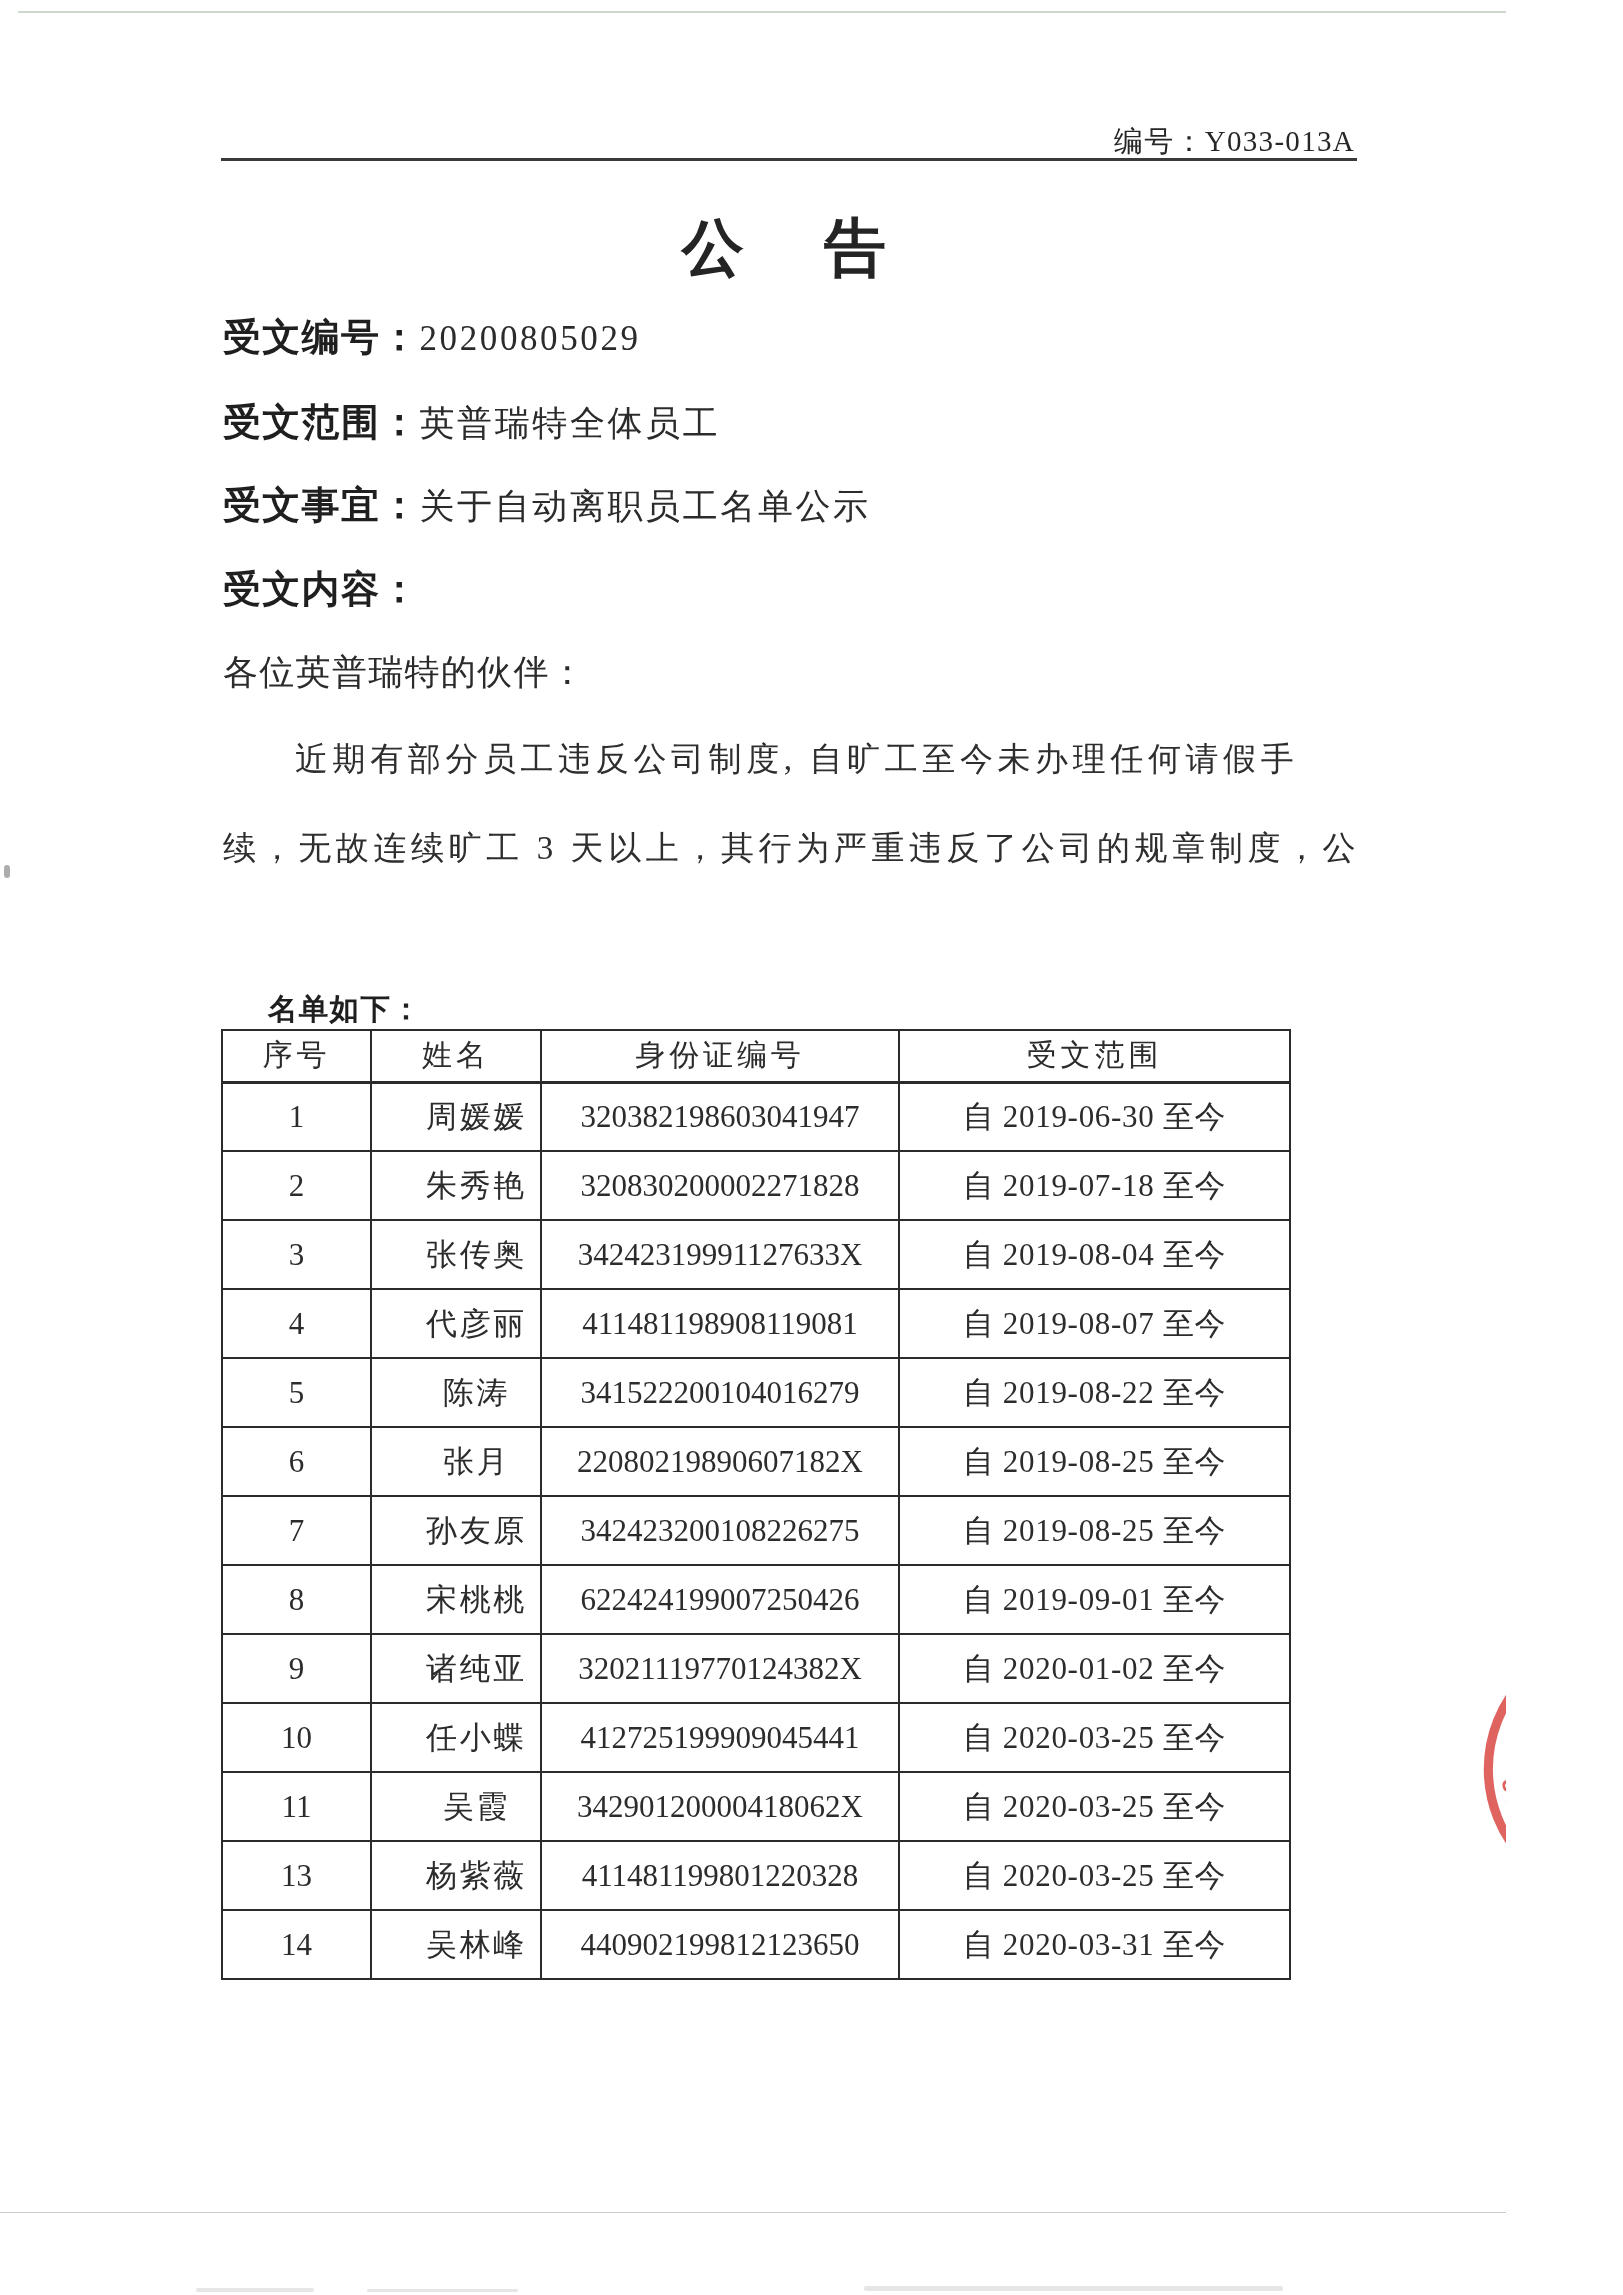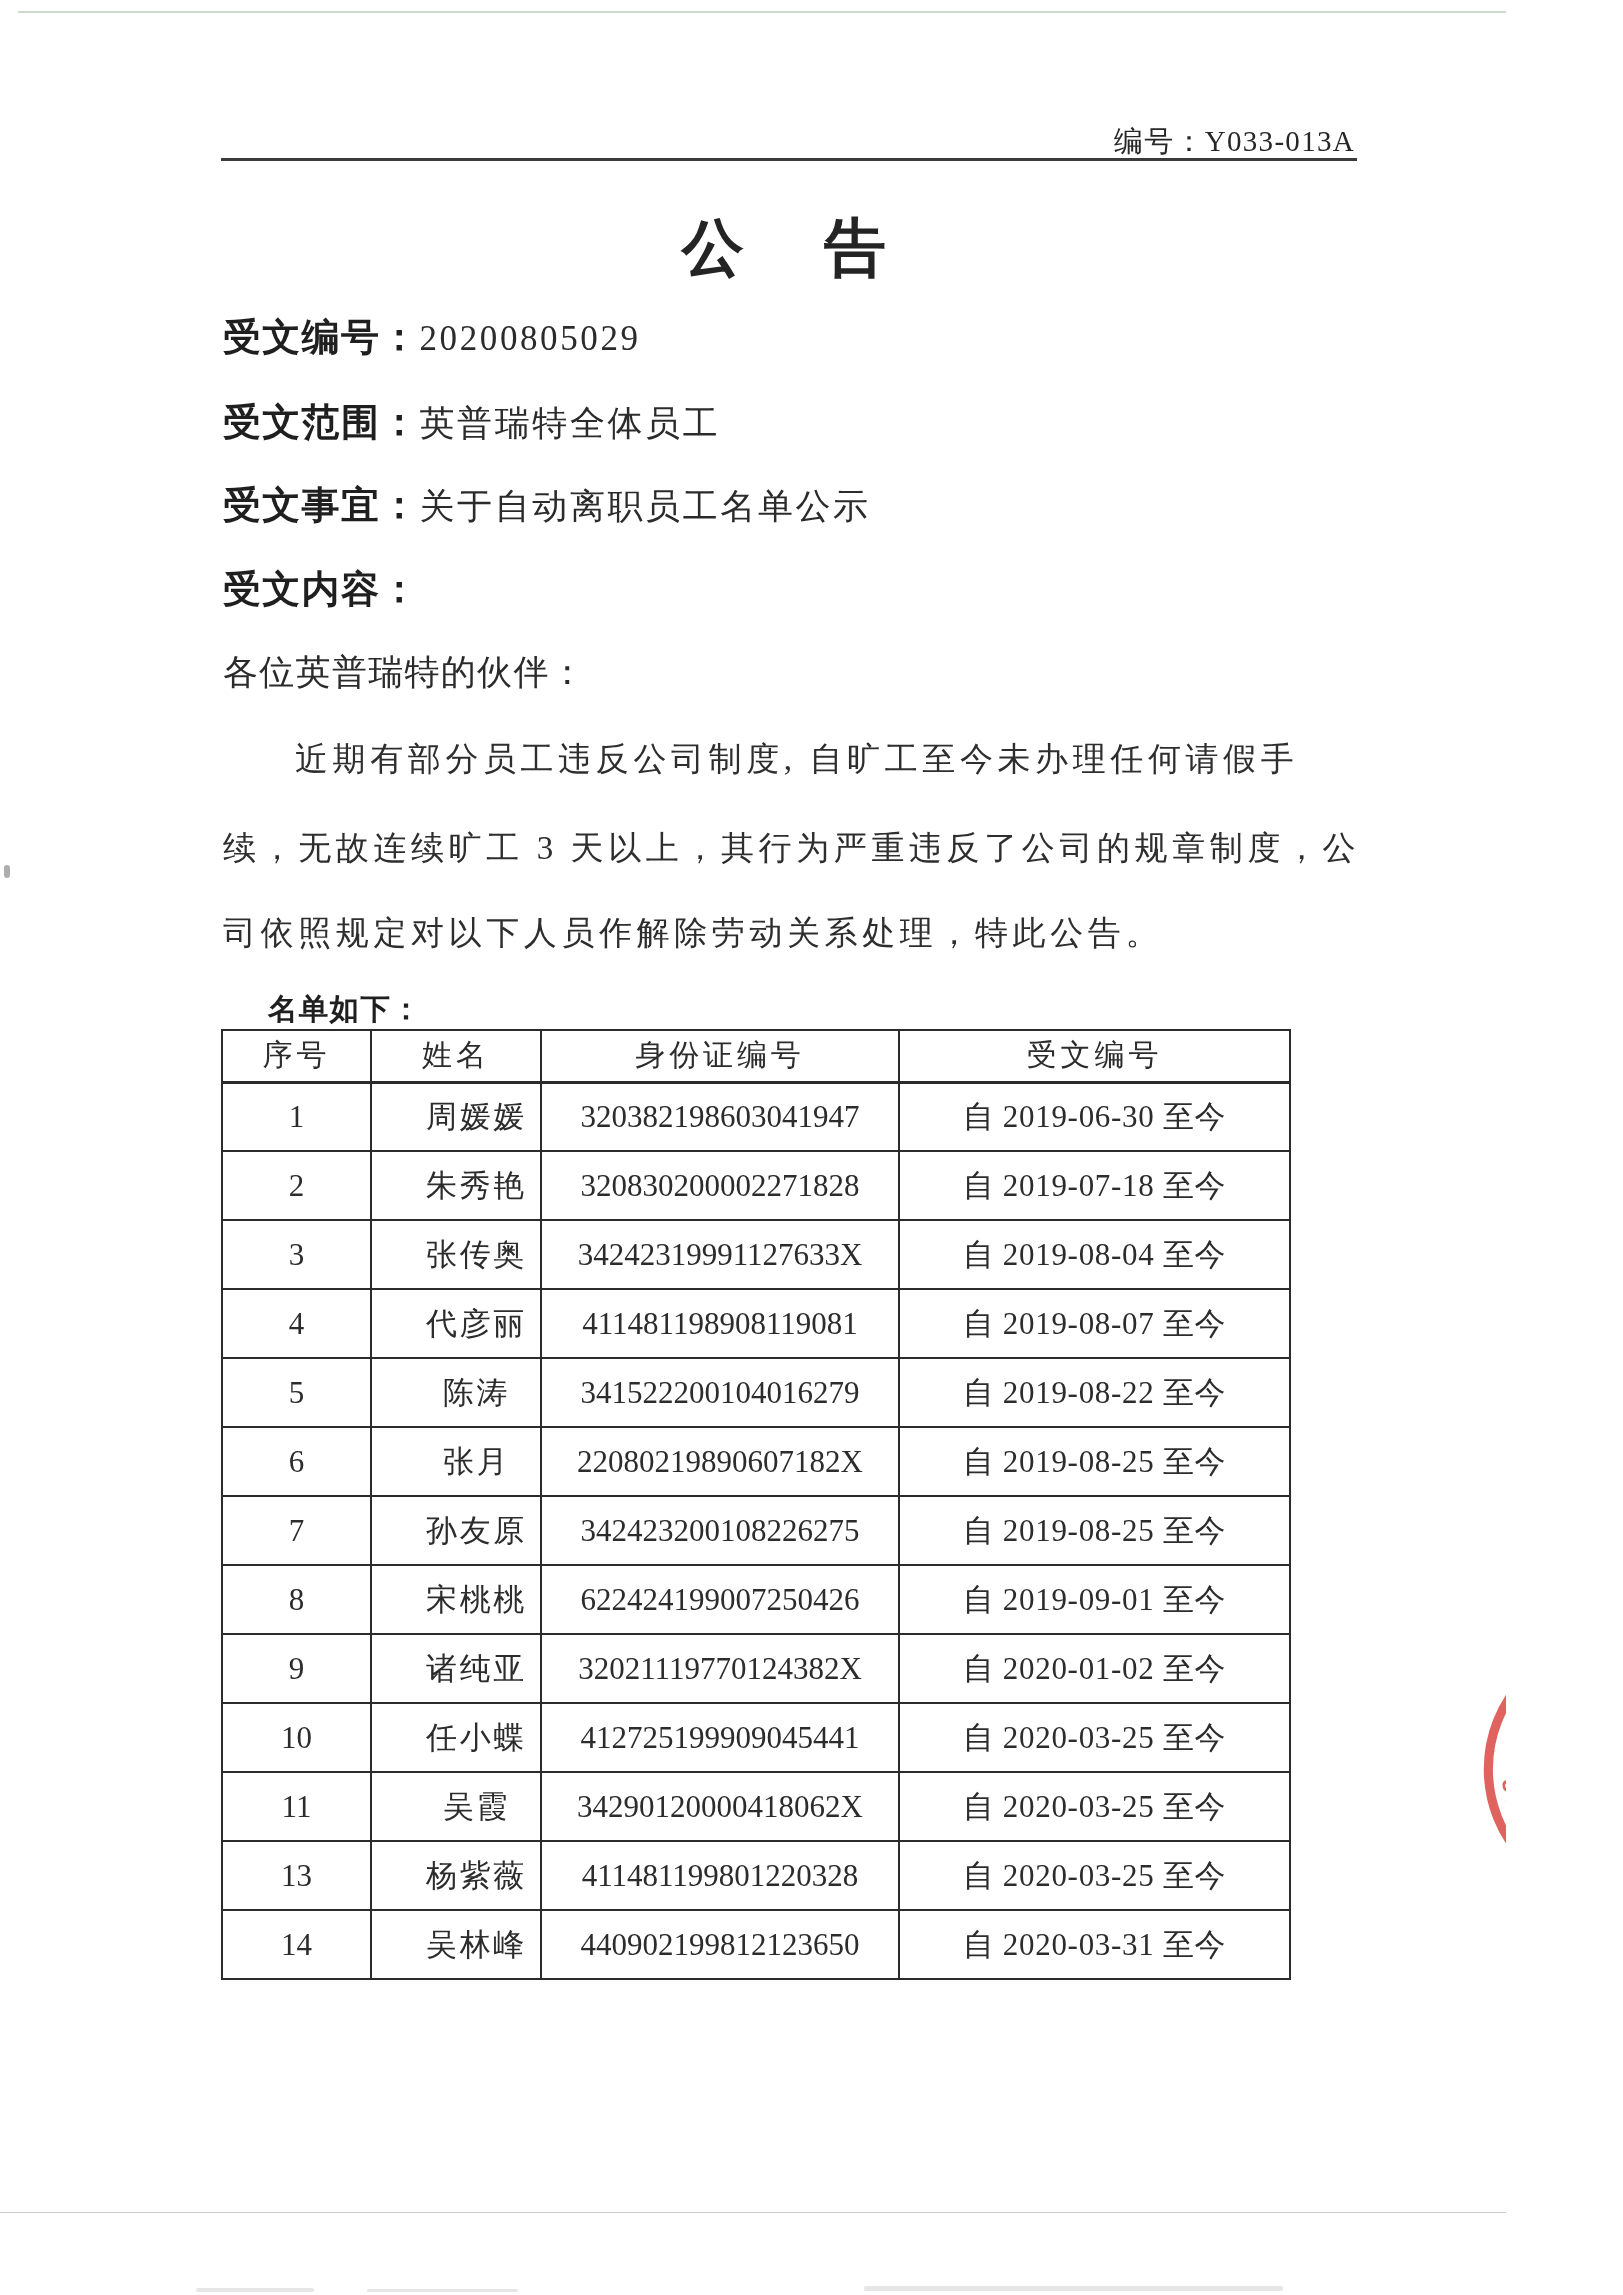--- a/index.html
+++ b/index.html
@@ -90,36 +90,35 @@
   <div class="field-line f2">
     <span class="field-label">受文事宜：</span><span class="field-value">关于自动离职员工名单公示</span>
   </div>
   <div class="field-line f3">
     <span class="field-label">受文内容：</span><span class="field-value"></span>
   </div>
 
   <div class="salutation">各位英普瑞特的伙伴：</div>
   <div class="para-line p0">近期有部分员工违反公司制度, 自旷工至今未办理任何请假手</div>
   <div class="para-line p1">续，无故连续旷工 3 天以上，其行为严重违反了公司的规章制度，公</div>
-  <div class="para-line p2">司依照规定对以下人员作解除劳动关系处理，特此公告。</div>
   <div class="list-intro">名单如下：</div>
 
   <table class="absence">
     <colgroup>
       <col style="width:149px">
         <col style="width:170px">
         <col style="width:358px">
         <col style="width:391px">
     </colgroup>
     <thead>
       <tr>
           <th>序号</th>
           <th>姓名</th>
           <th>身份证编号</th>
-          <th>受文编号</th>
+          <th>受文范围</th>
         </tr>
     </thead>
     <tbody>
         <tr>
           <td>1</td>
           <td>周媛媛</td>
           <td>320382198603041947</td>
           <td>自 2019-06-30 至今</td>
         </tr>
         <tr>

